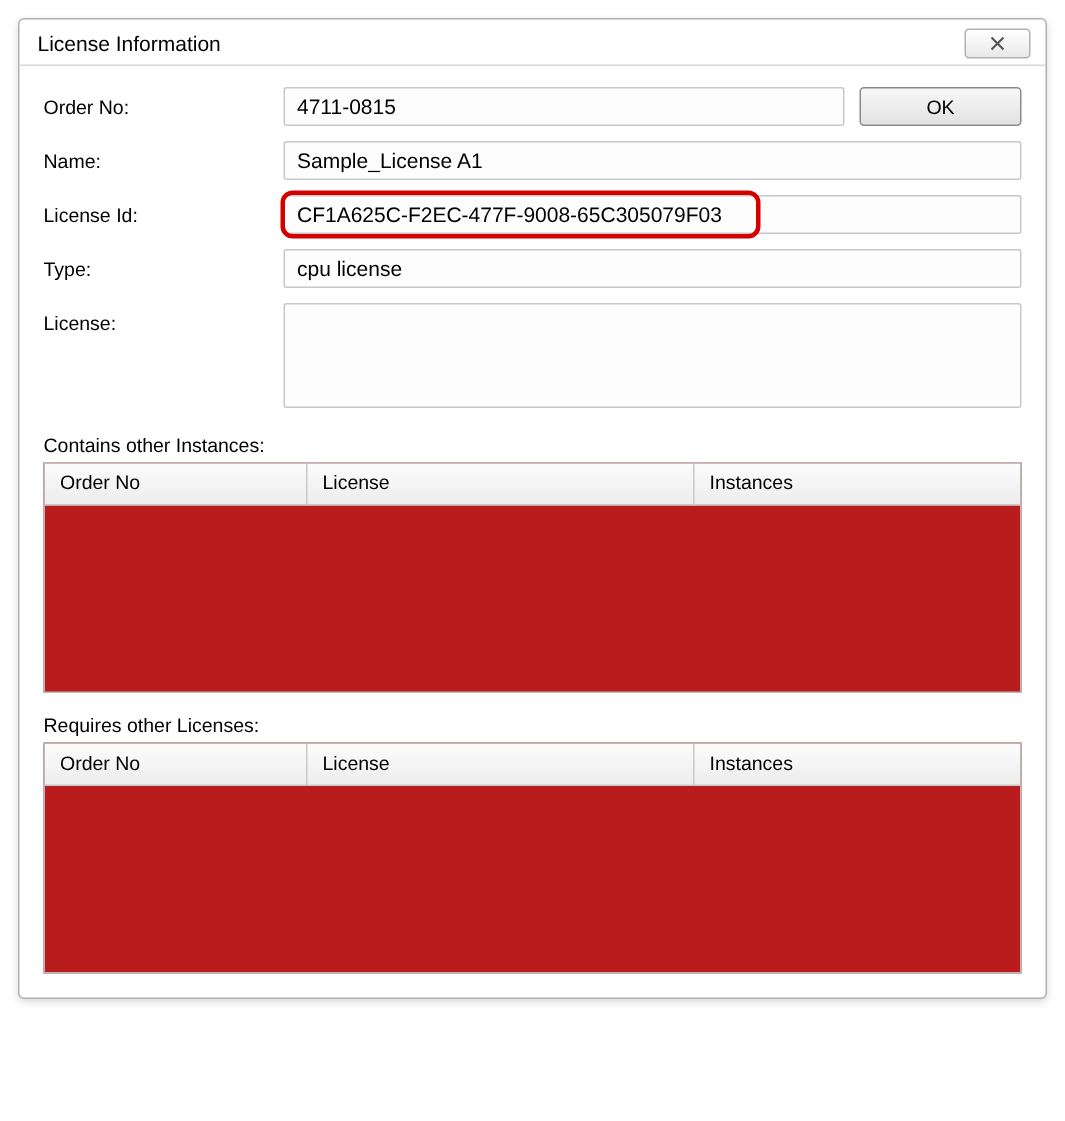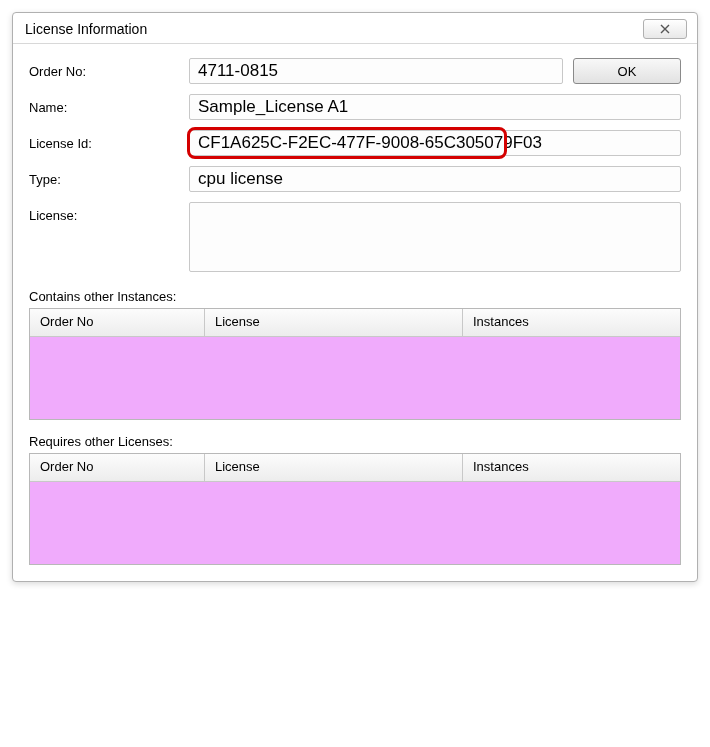--- a/index.html
+++ b/index.html
@@ -58,21 +58,21 @@
     flex: 1;
     position: relative;
   }
   .text-field {
     width: 100%;
     height: 26px;
     border: 1px solid #c8c8c8;
     border-radius: 2px;
     padding: 3px 8px;
     font-family: inherit;
-    font-size: 17px;
+    font-size: 14px;
     background: #fdfdfd;
   }
   .text-area {
     width: 100%;
     height: 70px;
     border: 1px solid #c8c8c8;
     border-radius: 2px;
     padding: 4px 8px;
     font-family: inherit;
     font-size: 13px;
@@ -101,22 +101,22 @@
     height: 32px;
     border: 3px solid #d40000;
     border-radius: 8px;
     pointer-events: none;
   }
   .section-label {
     margin: 14px 0 4px 0;
   }
   .table-box {
     border: 1px solid #b8b8b8;
-    background: #f0abfc;
-    height: 112px;
+    background: #b91c1c;
+    height: 154px;
   }
   .table-head {
     display: flex;
     background: linear-gradient(#fcfcfc, #ececec);
     height: 28px;
   }
   .th {
     border-right: 1px solid #c8c8c8;
     border-bottom: 1px solid #c8c8c8;
     padding: 5px 10px;

